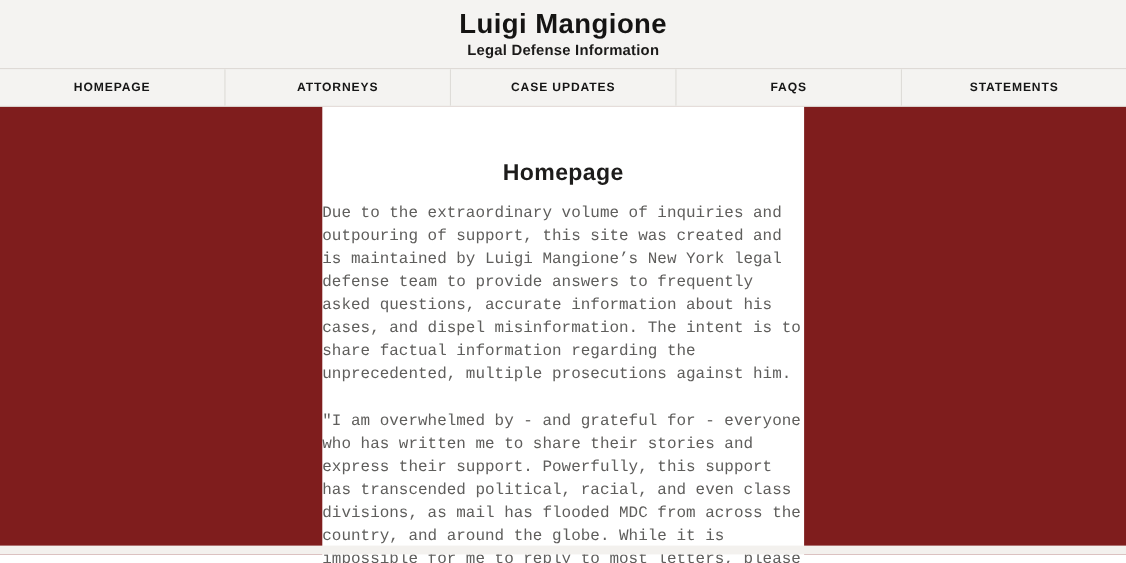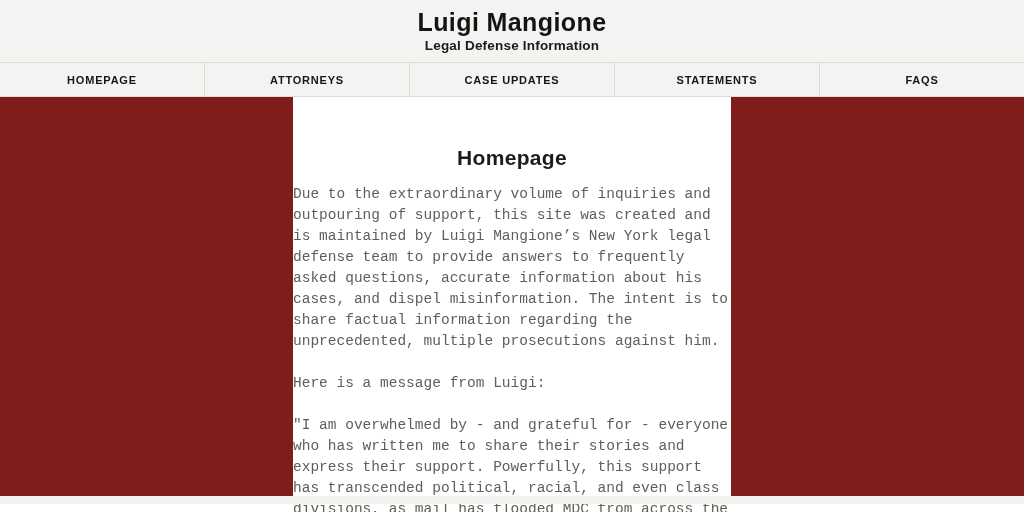--- a/index.html
+++ b/index.html
@@ -95,26 +95,25 @@
 
   <header class="site-header">
     <h1 class="site-title">Luigi Mangione</h1>
     <div class="site-subtitle">Legal Defense Information</div>
   </header>
 
   <nav class="main-nav">
     <a class="nav-item">HOMEPAGE</a>
     <a class="nav-item">ATTORNEYS</a>
     <a class="nav-item">CASE UPDATES</a>
+    <a class="nav-item">FAQS</a>
     <a class="nav-item">STATEMENTS</a>
-    <a class="nav-item">FAQS</a>
   </nav>
 
   <main class="content">
     <h2 class="page-title">Homepage</h2>
     <p>Due to the extraordinary volume of inquiries and outpouring of support, this site was created and is maintained by Luigi Mangione’s New York legal defense team to provide answers to frequently asked questions, accurate information about his cases, and dispel misinformation. The intent is to share factual information regarding the unprecedented, multiple prosecutions against him.</p>
-    <p>Here is a message from Luigi:</p>
     <p>"I am overwhelmed by - and grateful for - everyone who has written me to share their stories and express their support. Powerfully, this support has transcended political, racial, and even class divisions, as mail has flooded MDC from across the country, and around the globe. While it is impossible for me to reply to most letters, please know that I read every one that I receive. Thank you again to everyone who took the time to write. I look forward to hearing more in the future." -Luigi Mangione</p>
   </main>
 
   <div class="next-section-strip"></div>
 
 </div>
 
 </body></html>

